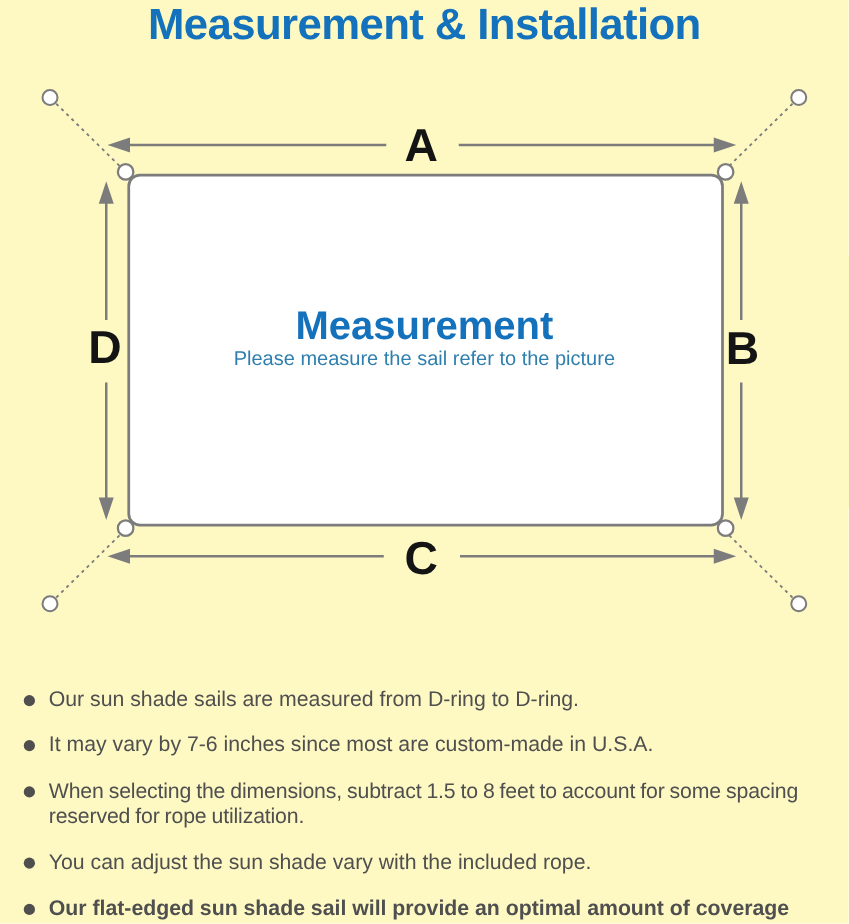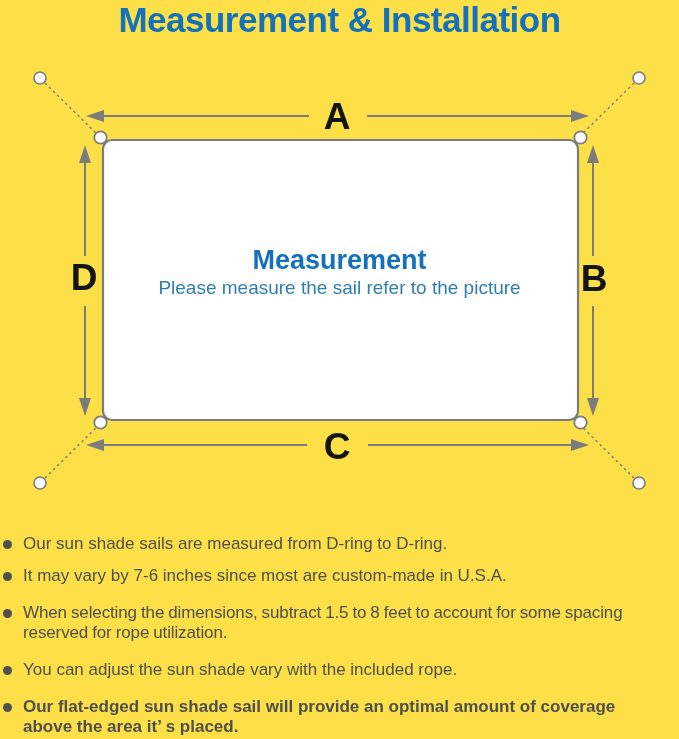--- a/index.html
+++ b/index.html
@@ -5,49 +5,49 @@
   :root{
     --accent:#1471bb;
     --subtitle:#2f7fae;
     --line:#7c7c7c;
     --label:#141414;
     --text:#4f4f4f;
     --bullet:#4f4f4f;
   }
   html,body{margin:0;padding:0;background:#ffffff;}
   .canvas{
-    position:relative;width:679px;height:739px;background:#fde047;overflow:hidden;
+    position:relative;width:679px;height:739px;background:#fef9c3;overflow:hidden;
     font-family:"Liberation Sans",sans-serif;
   }
   .title{
     position:absolute;top:0;left:0;right:0;height:40px;line-height:40px;
     text-align:center;font-size:35px;font-weight:700;letter-spacing:-0.5px;
     color:var(--accent);
   }
   .diagram{position:absolute;left:0;top:0;}
   .dashline{stroke:var(--line);stroke-width:1.5;stroke-dasharray:2.5 3.2;fill:none;}
   .ring{fill:#ffffff;stroke:var(--line);stroke-width:1.6;}
   .corner-ring{fill:#ffffff;stroke:var(--line);stroke-width:1.8;}
   .sail{fill:#ffffff;stroke:var(--line);stroke-width:2.2;}
   .dimline{stroke:var(--line);stroke-width:2;fill:none;}
   .arrowhead{fill:var(--line);stroke:none;}
   .dim{font:700 37px "Liberation Sans",sans-serif;fill:var(--label);}
   .center-heading{
     position:absolute;top:245px;left:0;right:0;height:30px;line-height:30px;
-    text-align:center;font-size:27px;font-weight:700;color:var(--accent);
+    text-align:center;font-size:32px;font-weight:700;color:var(--accent);
   }
   .center-subtitle{
     position:absolute;top:278px;left:0;right:0;height:20px;line-height:20px;
-    text-align:center;font-size:19px;color:var(--subtitle);
+    text-align:center;font-size:16px;color:var(--subtitle);
   }
   .notes{
     position:absolute;top:534px;left:3px;width:656px;
     list-style:none;margin:0;padding:0;
   }
-  .note{display:flex;margin:0;}
+  .note{display:flex;margin:16px;}
   .note + .note{margin-top:17px;}
   .note:nth-child(2){margin-top:12px;}
   .dot{width:9px;height:9px;border-radius:50%;background:var(--bullet);flex:none;margin:5.5px 11px 0 0;}
   .note-text{font-size:17px;line-height:20px;color:var(--text);}
   .note:nth-child(3) .note-text{letter-spacing:-0.12px;word-spacing:-0.6px;}
   .note:nth-child(5) .note-text{max-width:637px;font-weight:bold;}
 </style>
 </head>
 <body>
 

